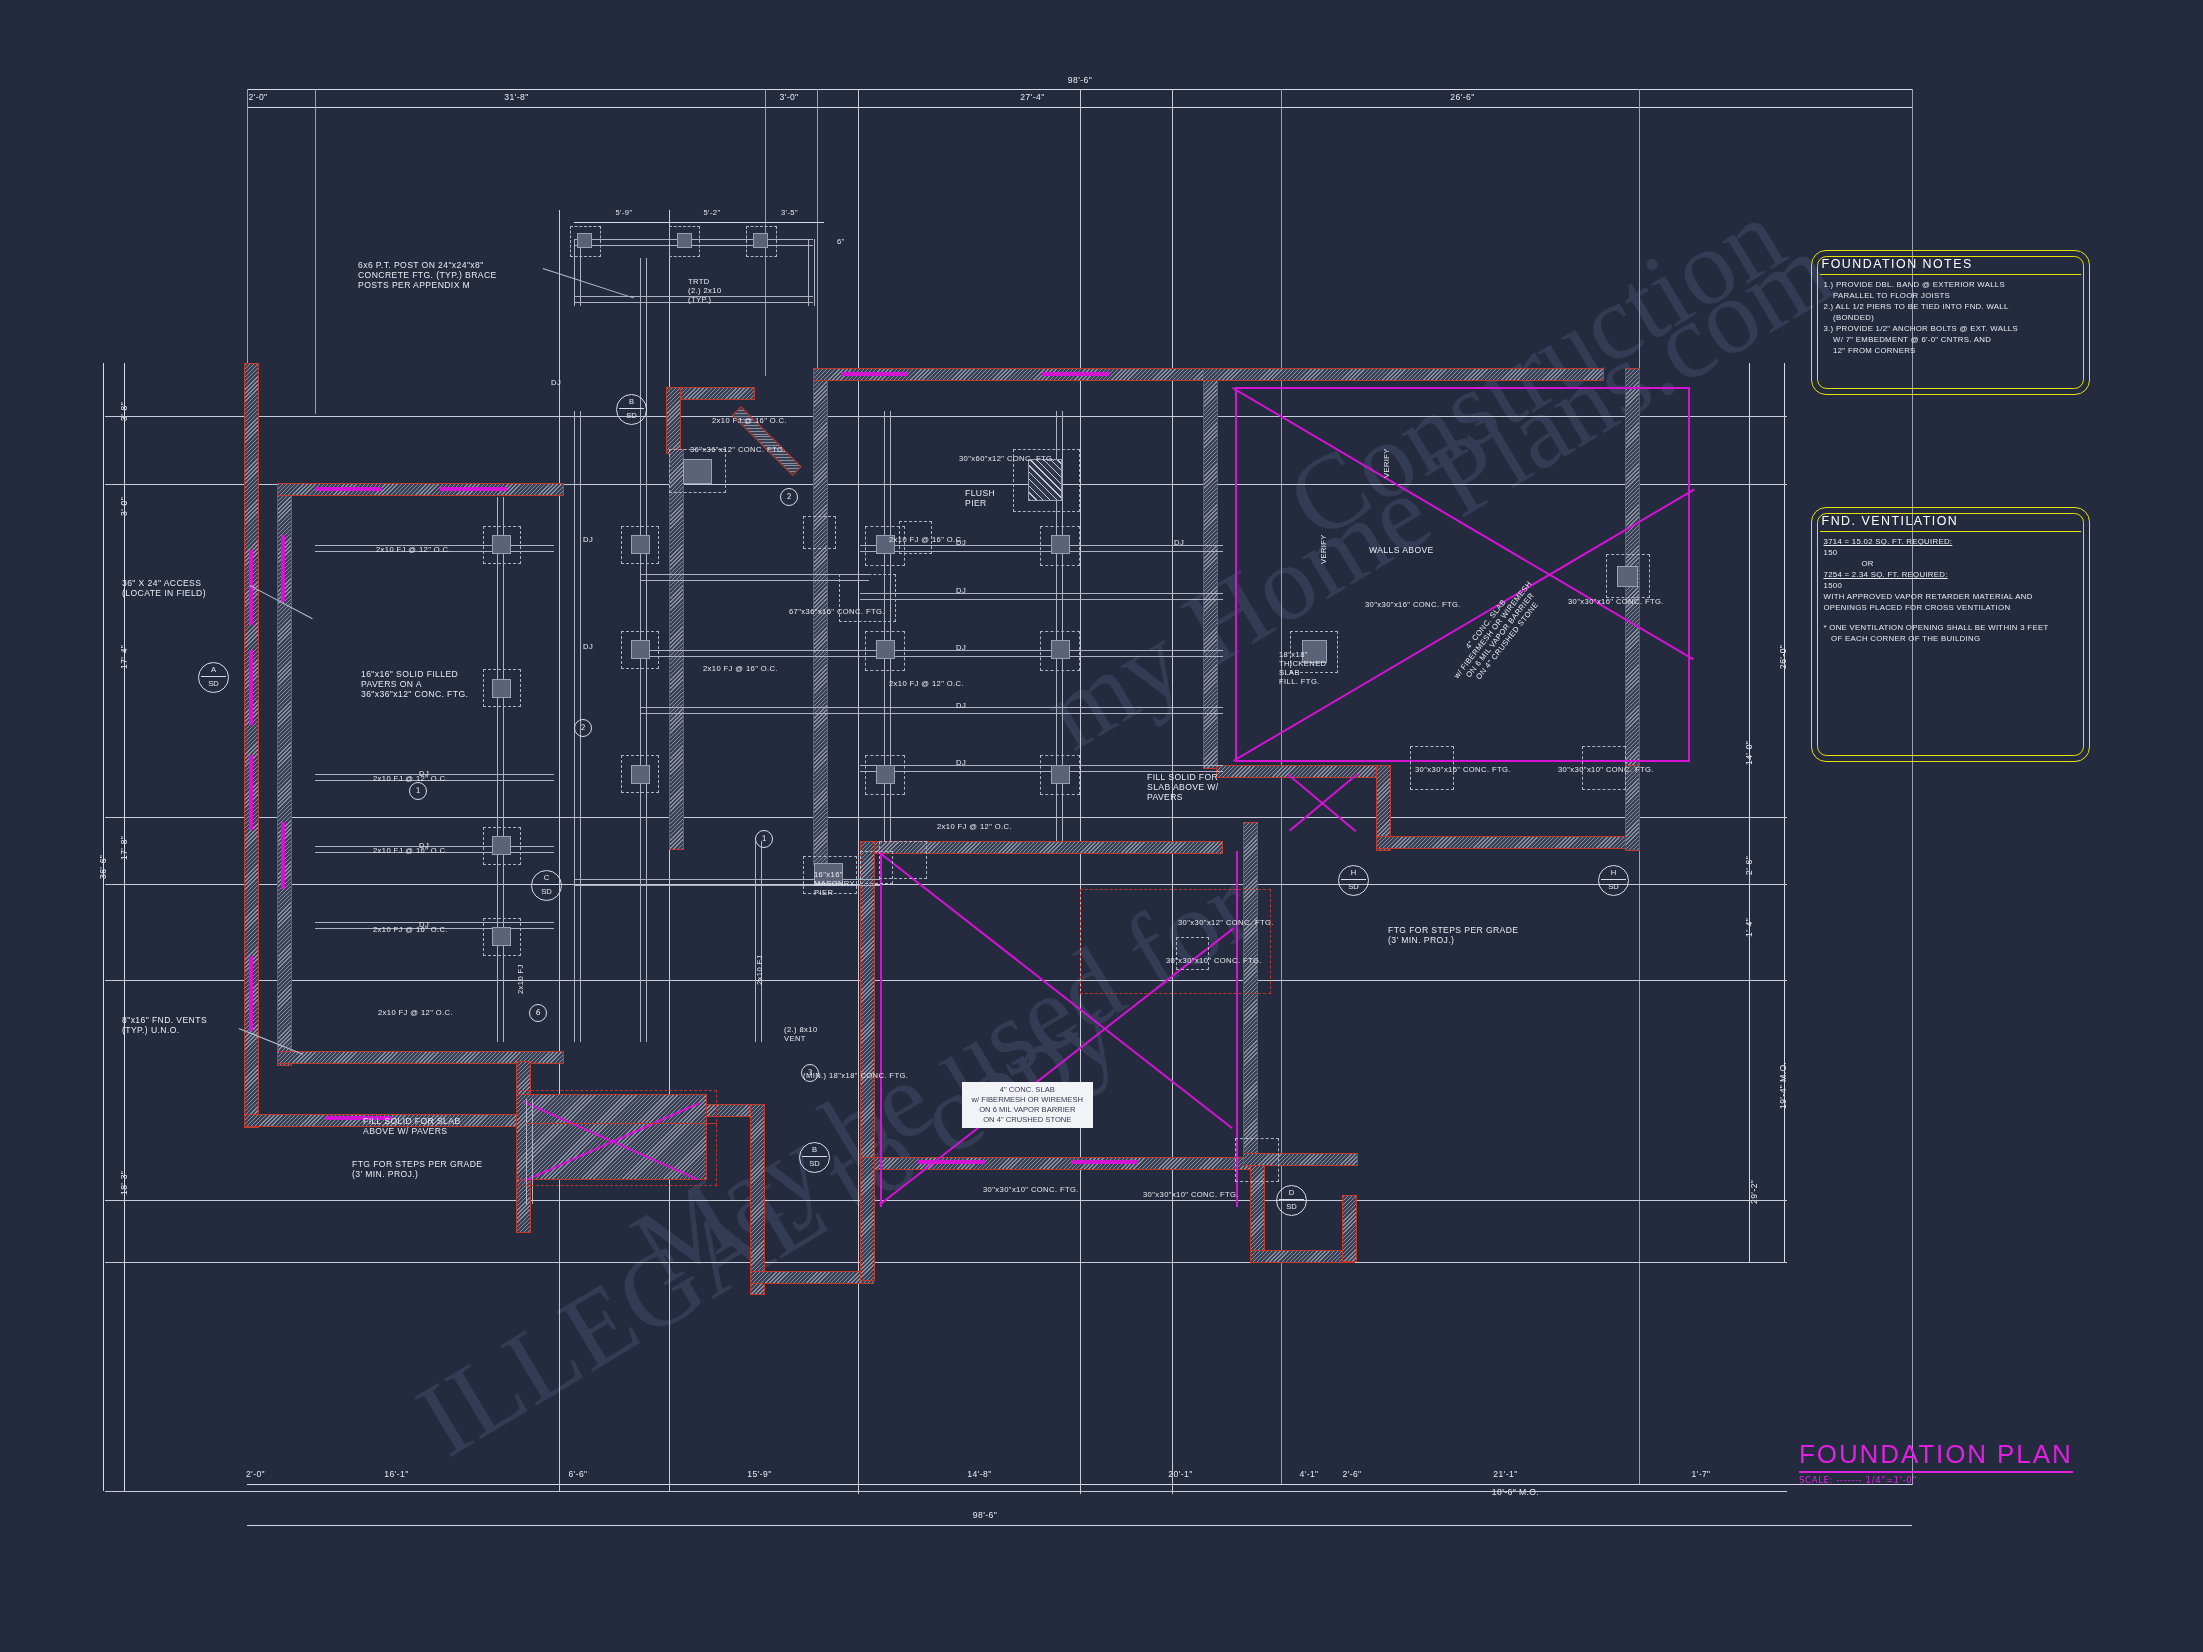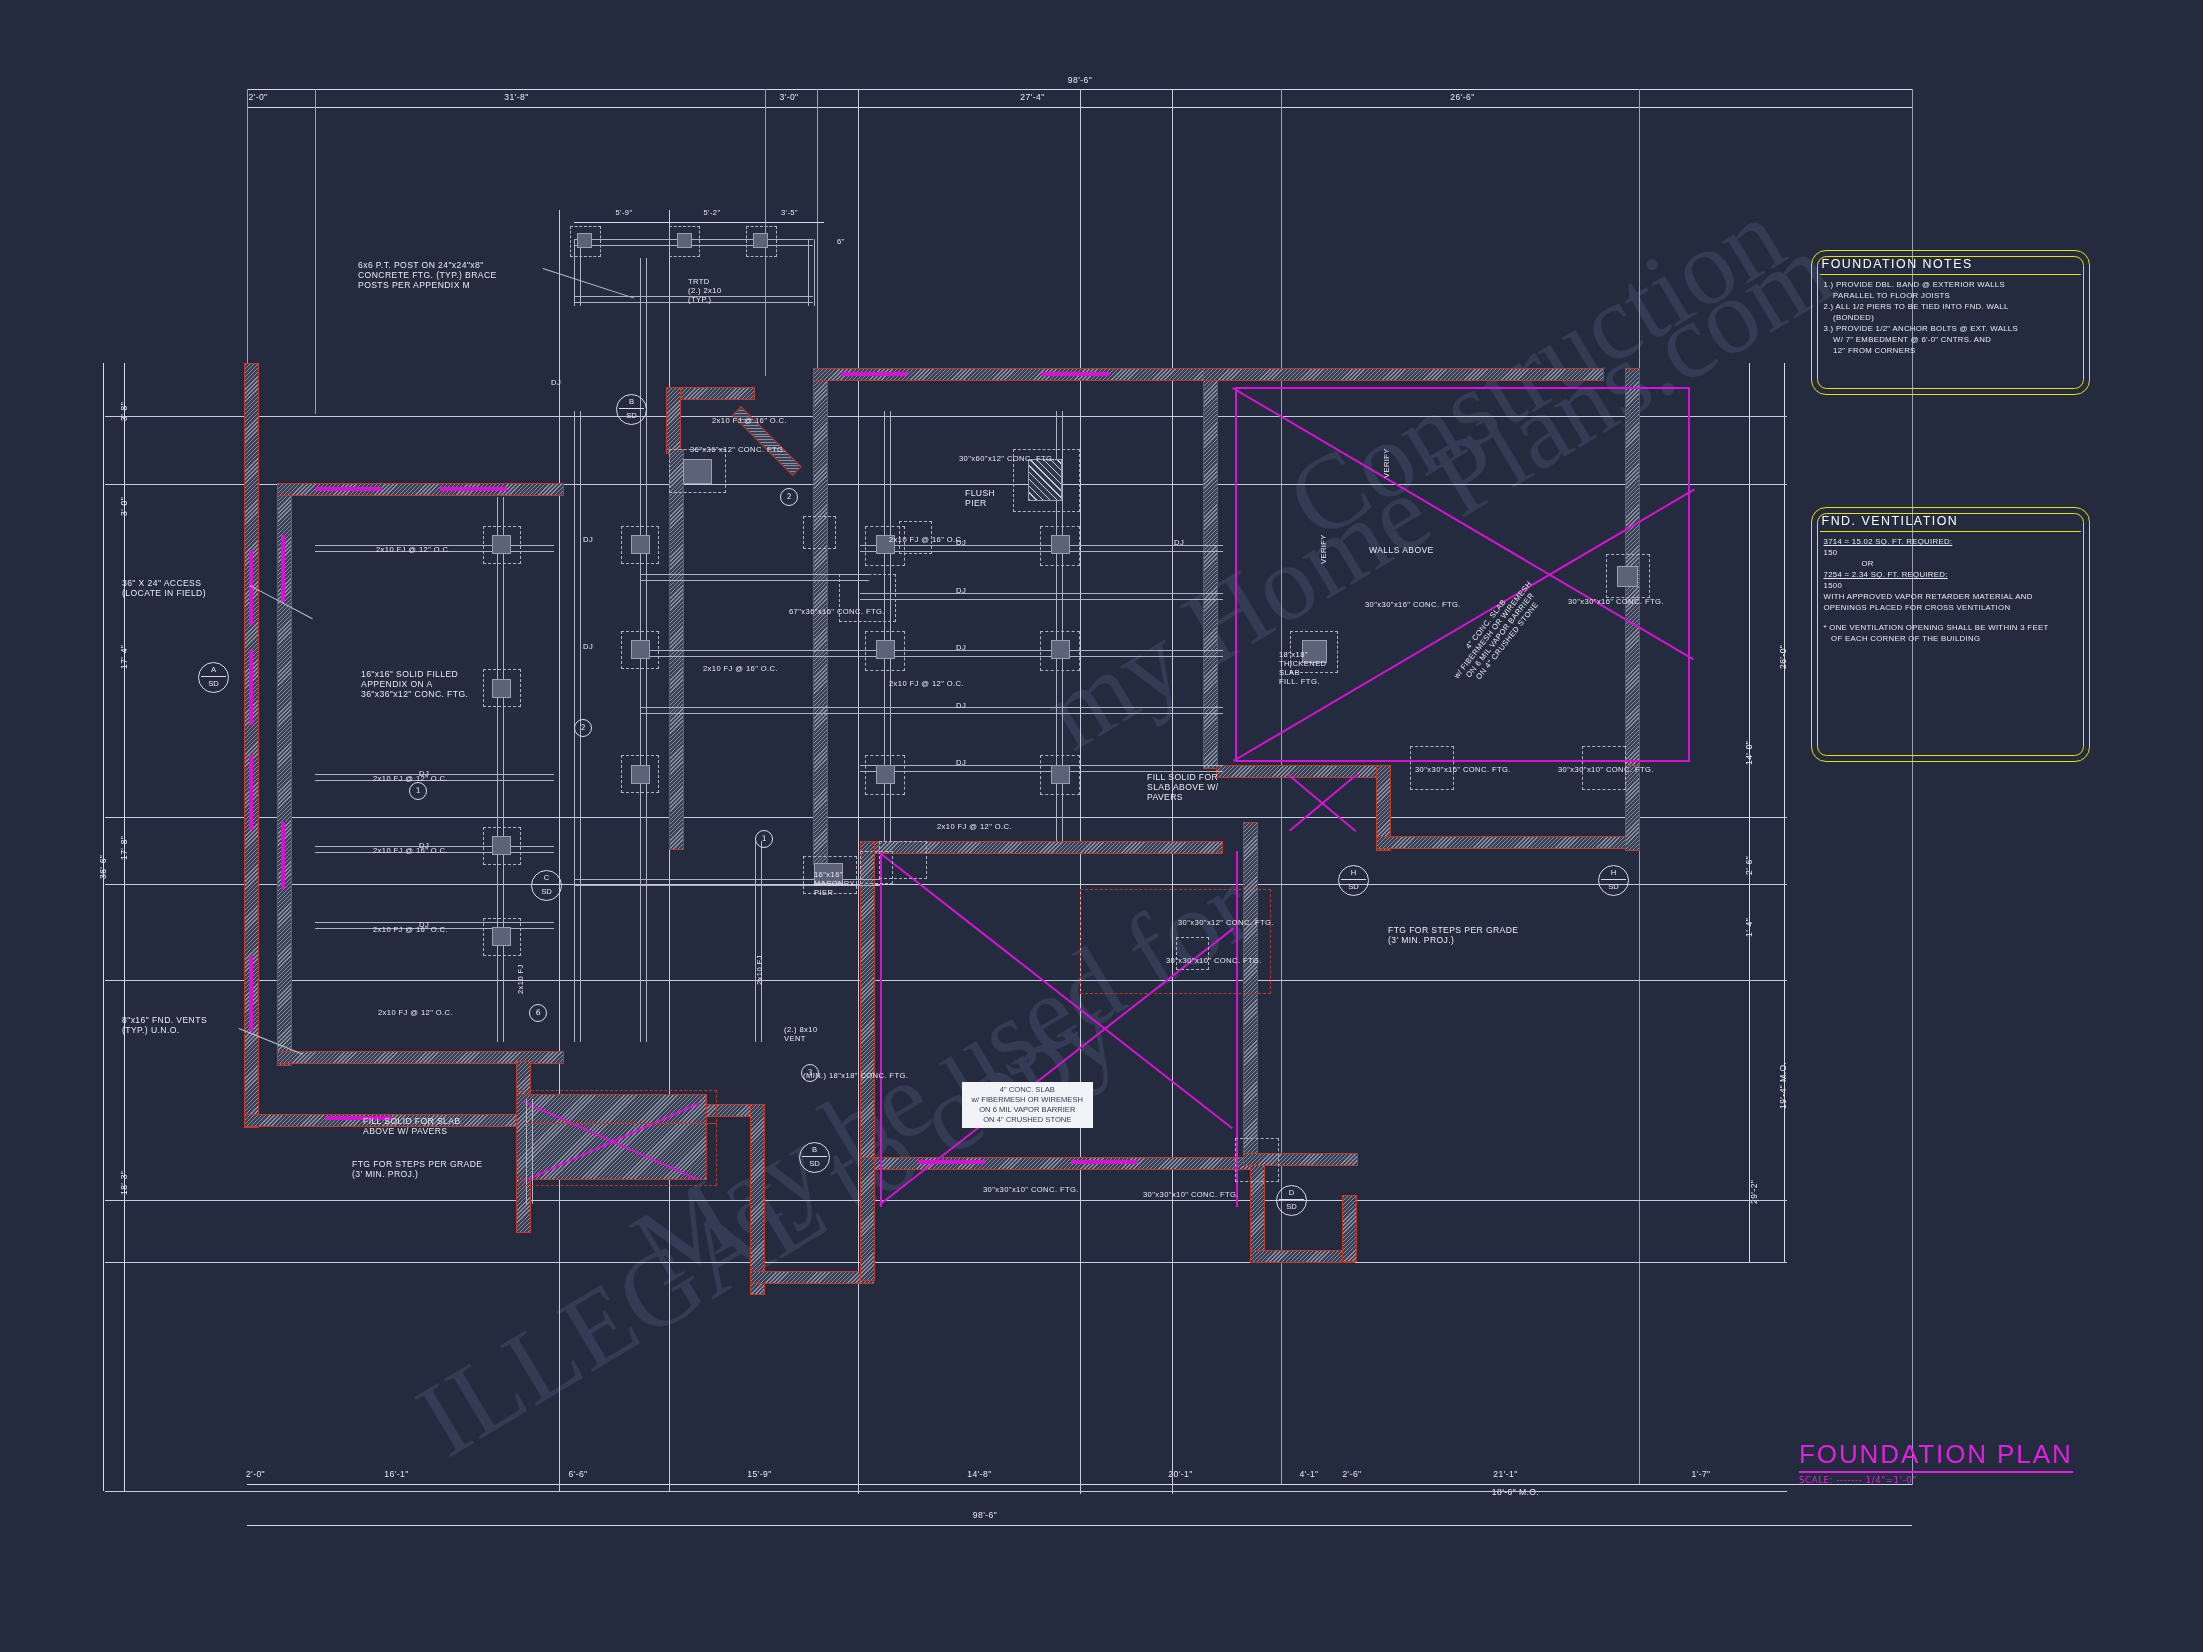--- a/index.html
+++ b/index.html
@@ -382,21 +382,21 @@
   </div>
 
   <div style="position:absolute;left:122px;top:578px;">
     <div class="txt" style="position:static;">36" X 24" ACCESS</div>
     <div class="txt" style="position:static;">(LOCATE IN FIELD)</div>
   </div>
   <div class="lead" style="left:250px;top:585px;width:71px;transform:rotate(28deg);"></div>
 
   <div style="position:absolute;left:361px;top:669px;">
     <div class="txt" style="position:static;">16"x16" SOLID FILLED</div>
-    <div class="txt" style="position:static;">APPENDIX ON A</div>
+    <div class="txt" style="position:static;">PAVERS ON A</div>
     <div class="txt" style="position:static;">36"x36"x12" CONC. FTG.</div>
   </div>
 
   <div style="position:absolute;left:122px;top:1015px;">
     <div class="txt" style="position:static;">8"x16" FND. VENTS</div>
     <div class="txt" style="position:static;">(TYP.) U.N.O.</div>
   </div>
   <div class="lead" style="left:239px;top:1028px;width:69px;transform:rotate(22deg);"></div>
 
   <div style="position:absolute;left:363px;top:1116px;">

